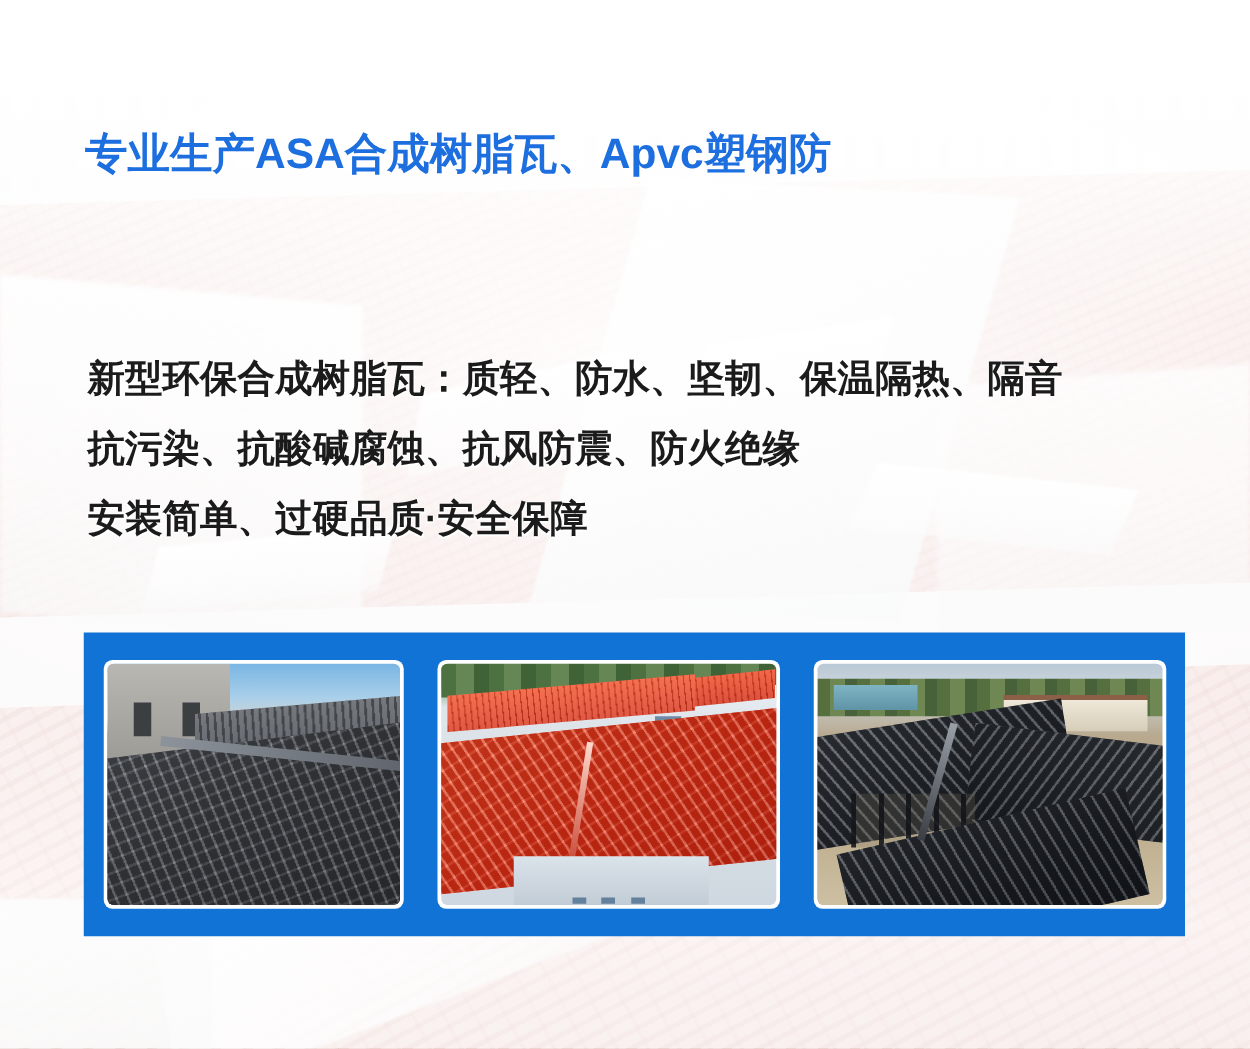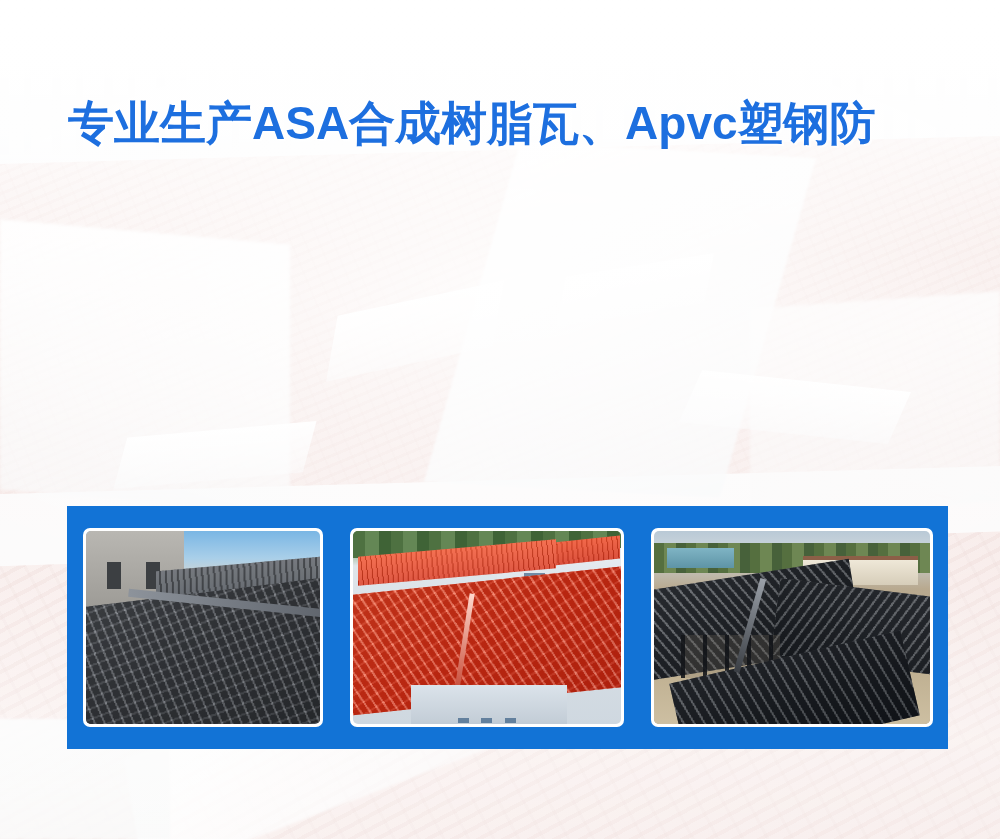--- a/index.html
+++ b/index.html
@@ -167,21 +167,21 @@
     height: 839px;
   }
 
   .headline {
     position: absolute;
     left: 68px;
     top: 94px;
     width: 880px;
   }
   .headline-line {
-    font-size: 46px;
+    font-size: 34px;
     font-weight: bold;
     line-height: 58px;
     color: #1d6fdf;
     letter-spacing: 0px;
     white-space: nowrap;
     text-shadow:
       0 0 1px rgba(255,255,255,0.95),
       2px 2px 0 rgba(255,255,255,0.75),
      -1px -1px 0 rgba(255,255,255,0.70);
   }
@@ -421,20 +421,25 @@
     <div class="bg-left-wall-bottom"></div>
     <div class="bg-wash"></div>
   </div>
 
   <div class="content">
 
     <div class="headline">
       <div class="headline-line">专业生产ASA合成树脂瓦、Apvc塑钢防</div>
     </div>
 
+    <div class="subhead">
+      <div class="sub-line">新型环保合成树脂瓦：质轻、防水、坚韧、保温隔热、隔音</div>
+      <div class="sub-line">抗污染、抗酸碱腐蚀、抗风防震、防火绝缘</div>
+      <div class="sub-line">安装简单、过硬品质·安全保障</div>
+    </div>
 
     <div class="gallery">
 
       <div class="photo-frame f1">
         <div class="photo ph1">
           <div class="wall"></div>
           <div class="wall-win w1"></div>
           <div class="wall-win w2"></div>
           <div class="farroof"></div>
           <div class="awning"></div>

